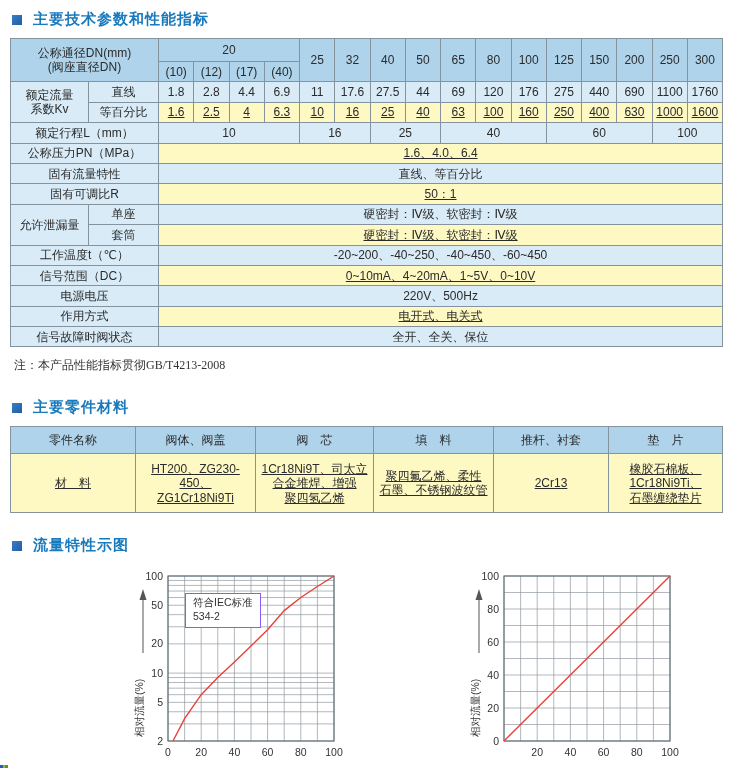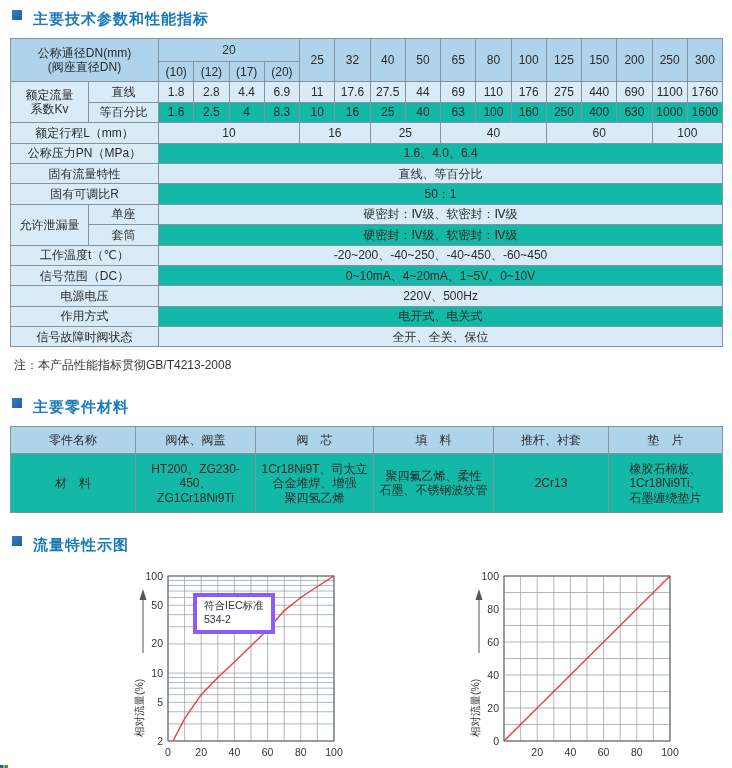--- a/index.html
+++ b/index.html
@@ -1,45 +1,45 @@
 <!DOCTYPE html>
 <html><head>
 <meta charset="utf-8">
 <style>
   html,body{margin:0;padding:0;background:#fff;}
   #page{position:relative;width:732px;height:768px;background:#ffffff;overflow:hidden;
         font-family:"Liberation Sans","DejaVu Sans",sans-serif;color:#2b2b2b;}
   
-  .sec-title{display:flex;align-items:flex-start;gap:11px;margin:10px 0 9px 12px;}
+  .sec-title{display:flex;align-items:center;gap:11px;margin:10px 0 9px 12px;}
   .sec-title .sq{width:10px;height:10px;background:linear-gradient(135deg,#3b7cc4,#1d5ea8);flex:0 0 auto;}
   .sec-title .txt{color:#1879bd;font-weight:bold;font-size:15px;letter-spacing:1px;}
   
   table{border-collapse:collapse;table-layout:fixed;margin-left:10px;width:712px;
         font-size:12px;color:#2b2b2b;}
   table{border:1.5px solid #6e7e8a;}
   td{border:1px solid #84939e;text-align:center;vertical-align:middle;
      padding:1px 1px;height:18px;line-height:1.18;white-space:pre-line;overflow:hidden;}
   #spec-table td{height:17.4px;}
   #spec-table tr:first-child td{height:20px;}
   .hdr{background:#aed3ea;}
   .lt{background:#d8ebf7;}
-  .wt{background:#14b8a6;}
+  .wt{background:#fef9c3;text-decoration:underline;}
   .lbl{background:#d8ebf7;margin-left:20px;}
   #materials-table tr:first-child td{height:24px;}
   #materials-table tr:last-child td{height:56px;}
-  .note{margin:10px 0 0 14px;font-size:12px;color:#333;}
+  .note{margin:10px 0 0 14px;font-size:12px;color:#333;font-family:Liberation Serif, serif;}
   .gap1{height:14px;} .gap2{height:13px;}
   
   .charts{display:flex;gap:104px;margin:14px 0 0 128px;}
   .chartbox{position:relative;width:232px;}
   svg{display:block;}
   svg .grid{stroke:#909aa0;stroke-width:0.7;}
   svg .frame{fill:none;stroke:#5d6a72;stroke-width:1.1;}
   svg .tick{font-size:10.5px;fill:#333;font-family:"Liberation Sans","DejaVu Sans",sans-serif;}
-  .anno{position:absolute;left:65px;top:24px;background:#fff;border:4px solid #8b5cf6;
+  .anno{position:absolute;left:57px;top:24px;background:#fff;border:1px solid #8b5cf6;
         padding:2px 7px 3px;font-size:10.5px;line-height:1.3;color:#333;}
   .corner{position:absolute;left:0;bottom:0;width:8px;height:3px;
           background:linear-gradient(90deg,#1a62b5 0 3px,#c8a227 3px 5px,#3aa13a 5px 8px);}
 </style>
 </head>
 <body>
 
 <div id="page">
 
   <div class="sec-title">
@@ -68,49 +68,49 @@
           <td rowspan="2" class="hdr">125</td>
           <td rowspan="2" class="hdr">150</td>
           <td rowspan="2" class="hdr">200</td>
           <td rowspan="2" class="hdr">250</td>
           <td rowspan="2" class="hdr">300</td>
         </tr>
         <tr>
           <td class="hdr">(10)</td>
           <td class="hdr">(12)</td>
           <td class="hdr">(17)</td>
-          <td class="hdr">(20)</td>
+          <td class="hdr">(40)</td>
         </tr>
         <tr>
           <td rowspan="2" class="lbl">额定流量
 系数Kv</td>
           <td class="lbl">直线</td>
           <td class="lt">1.8</td>
           <td class="lt">2.8</td>
           <td class="lt">4.4</td>
           <td class="lt">6.9</td>
           <td class="lt">11</td>
           <td class="lt">17.6</td>
           <td class="lt">27.5</td>
           <td class="lt">44</td>
           <td class="lt">69</td>
-          <td class="lt">110</td>
+          <td class="lt">120</td>
           <td class="lt">176</td>
           <td class="lt">275</td>
           <td class="lt">440</td>
           <td class="lt">690</td>
           <td class="lt">1100</td>
           <td class="lt">1760</td>
         </tr>
         <tr>
           <td class="lbl">等百分比</td>
           <td class="wt">1.6</td>
           <td class="wt">2.5</td>
           <td class="wt">4</td>
-          <td class="wt">8.3</td>
+          <td class="wt">6.3</td>
           <td class="wt">10</td>
           <td class="wt">16</td>
           <td class="wt">25</td>
           <td class="wt">40</td>
           <td class="wt">63</td>
           <td class="wt">100</td>
           <td class="wt">160</td>
           <td class="wt">250</td>
           <td class="wt">400</td>
           <td class="wt">630</td>

